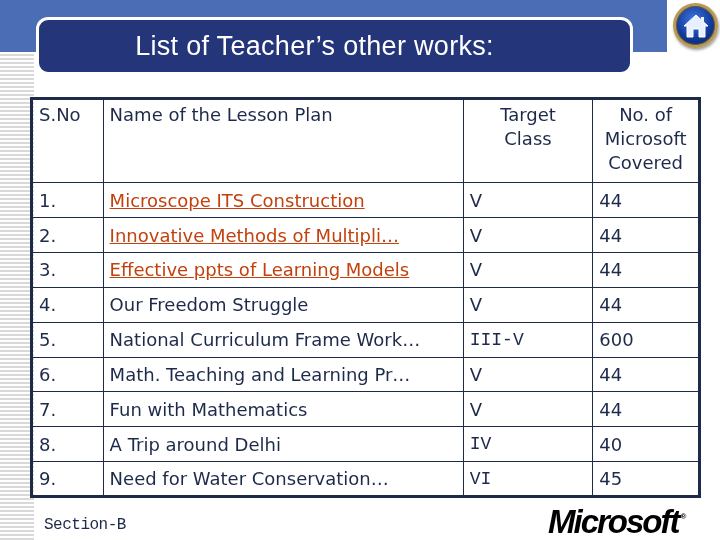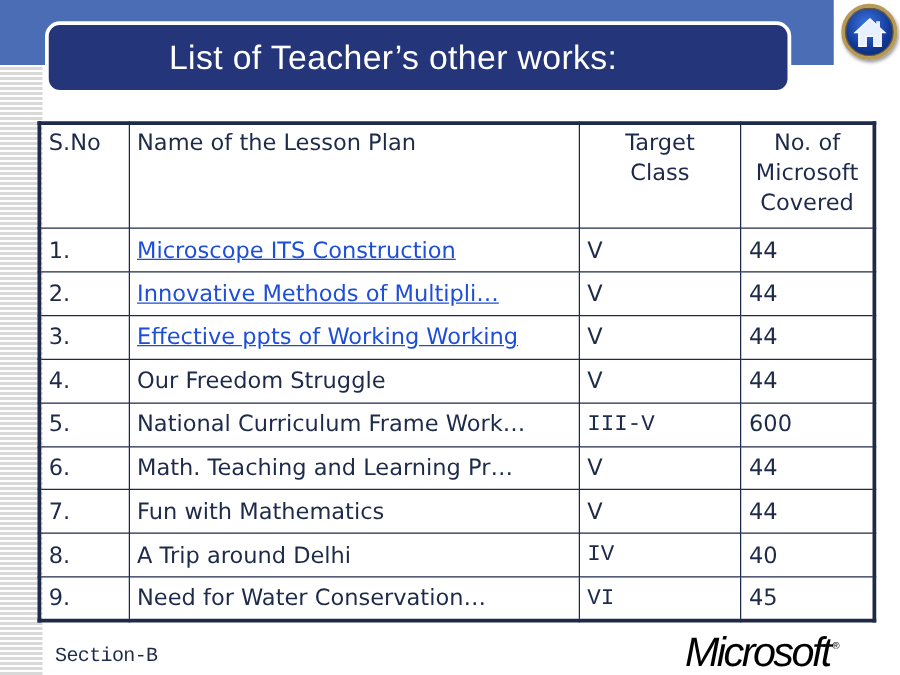--- a/index.html
+++ b/index.html
@@ -40,29 +40,29 @@
     border: 1.5px solid #1e2a4a; font-weight: normal; font-size: 18px;
     color: #1e2a4a; padding: 0 6px; vertical-align: middle; white-space: nowrap; overflow: hidden;
   }
   table.works th { vertical-align: top; padding-top: 3px; line-height: 24px; }
   th.c1 { text-align: left; padding-left: 8px; width: 72px; }
   th.c2 { text-align: left; width: 361px; }
   th.c3 { text-align: center; width: 131px; }
   th.c4 { text-align: center; width: 107px; }
   tr.head { height: 78px; }
   tr.row { height: 32.2px; }
-  td.link a { color: #1d4ed8; text-decoration: underline; }
+  td.link a { color: #c2410c; text-decoration: underline; }
   td.serif { font-family: Liberation Mono, monospace; }
 
   .footer-text {
     position: absolute; left: 44px; top: 516px; font-size: 16px;
     font-family: Liberation Mono, monospace; color: #1e2a4a; letter-spacing: -0.5px;
   }
   .ms-logo {
-    position: absolute; left: 548px; top: 503px; font-size: 33px; font-weight: normal; font-style: italic;
+    position: absolute; left: 548px; top: 503px; font-size: 33px; font-weight: bold; font-style: italic;
     font-family: "Liberation Sans", sans-serif; color: #000000; letter-spacing: -2px;
   }
   .ms-logo sup { font-size: 8px; font-style: normal; letter-spacing: 0; vertical-align: 14px; margin-left: 2px; }
 </style>
 </head>
 <body>
 
 <div class="top-band"></div>
 <div class="stripes"></div>
 
@@ -99,21 +99,21 @@
         <td>44</td>
       </tr>
       <tr class="row">
         <td>2.</td>
         <td class="link"><a>Innovative Methods of Multipli…</a></td>
         <td>V</td>
         <td>44</td>
       </tr>
       <tr class="row">
         <td>3.</td>
-        <td class="link"><a>Effective ppts of Working Working</a></td>
+        <td class="link"><a>Effective ppts of Learning Models</a></td>
         <td>V</td>
         <td>44</td>
       </tr>
       <tr class="row">
         <td>4.</td>
         <td>Our Freedom Struggle</td>
         <td>V</td>
         <td>44</td>
       </tr>
       <tr class="row">

